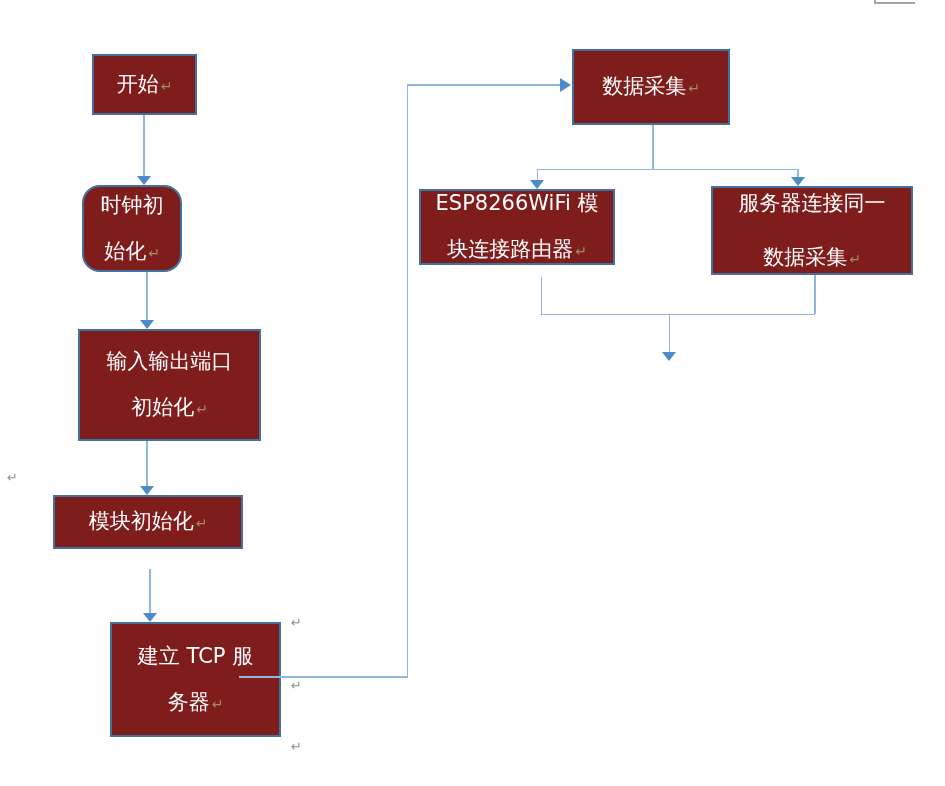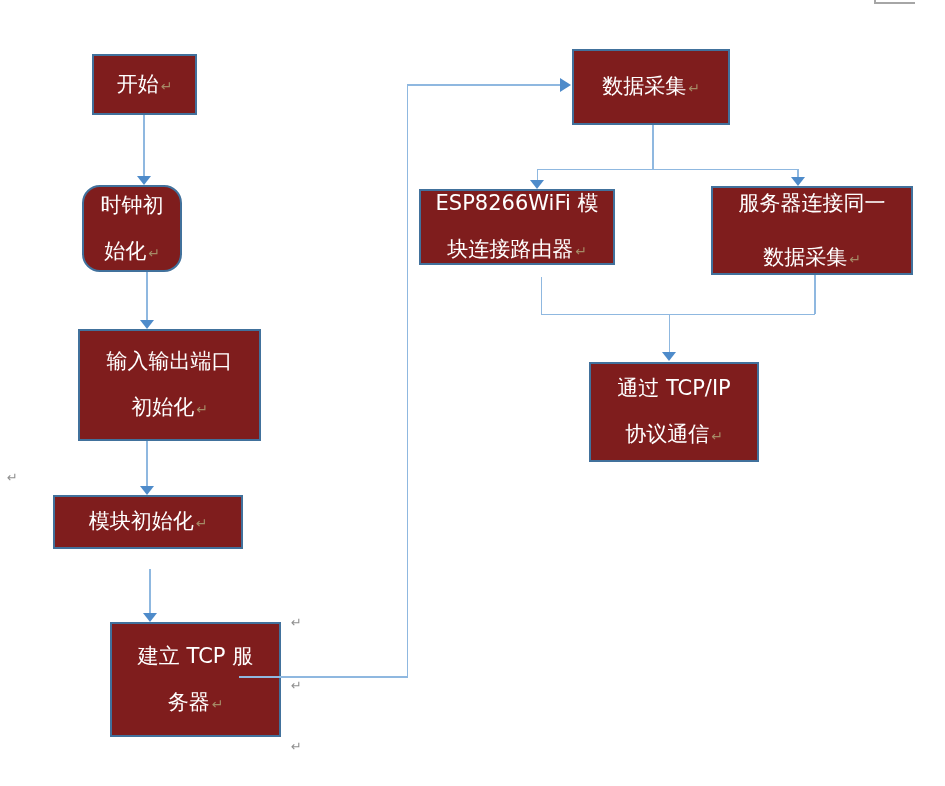--- a/index.html
+++ b/index.html
@@ -98,24 +98,20 @@
   <div class="node" style="left:419px; top:189px; width:196px; height:76px;">
     <span class="line">ESP8266WiFi 模</span>
     <span class="line"><span>块连接路由器</span><span class="pilcrow-in">↵</span></span>
   </div>
 
   <div class="node" style="left:711px; top:186px; width:202px; height:89px;gap:8px;">
     <span class="line">服务器连接同一</span>
     <span class="line"><span>数据采集</span><span class="pilcrow-in">↵</span></span>
   </div>
 
-  <div class="node" style="left:589px; top:362px; width:170px; height:100px;">
-    <span class="line">通过 TCP/IP</span>
-    <span class="line"><span>协议通信</span><span class="pilcrow-in">↵</span></span>
-  </div>
 
   <div class="vline" style="left:143px; top:115px; height:61px;"></div>
   <div class="arr arr-down" style="left:137px; top:176px;"></div>
 
   <div class="vline" style="left:146px; top:272px; height:48px;"></div>
   <div class="arr arr-down" style="left:140px; top:320px;"></div>
 
   <div class="vline" style="left:146px; top:441px; height:45px;"></div>
   <div class="arr arr-down" style="left:140px; top:486px;"></div>
 

